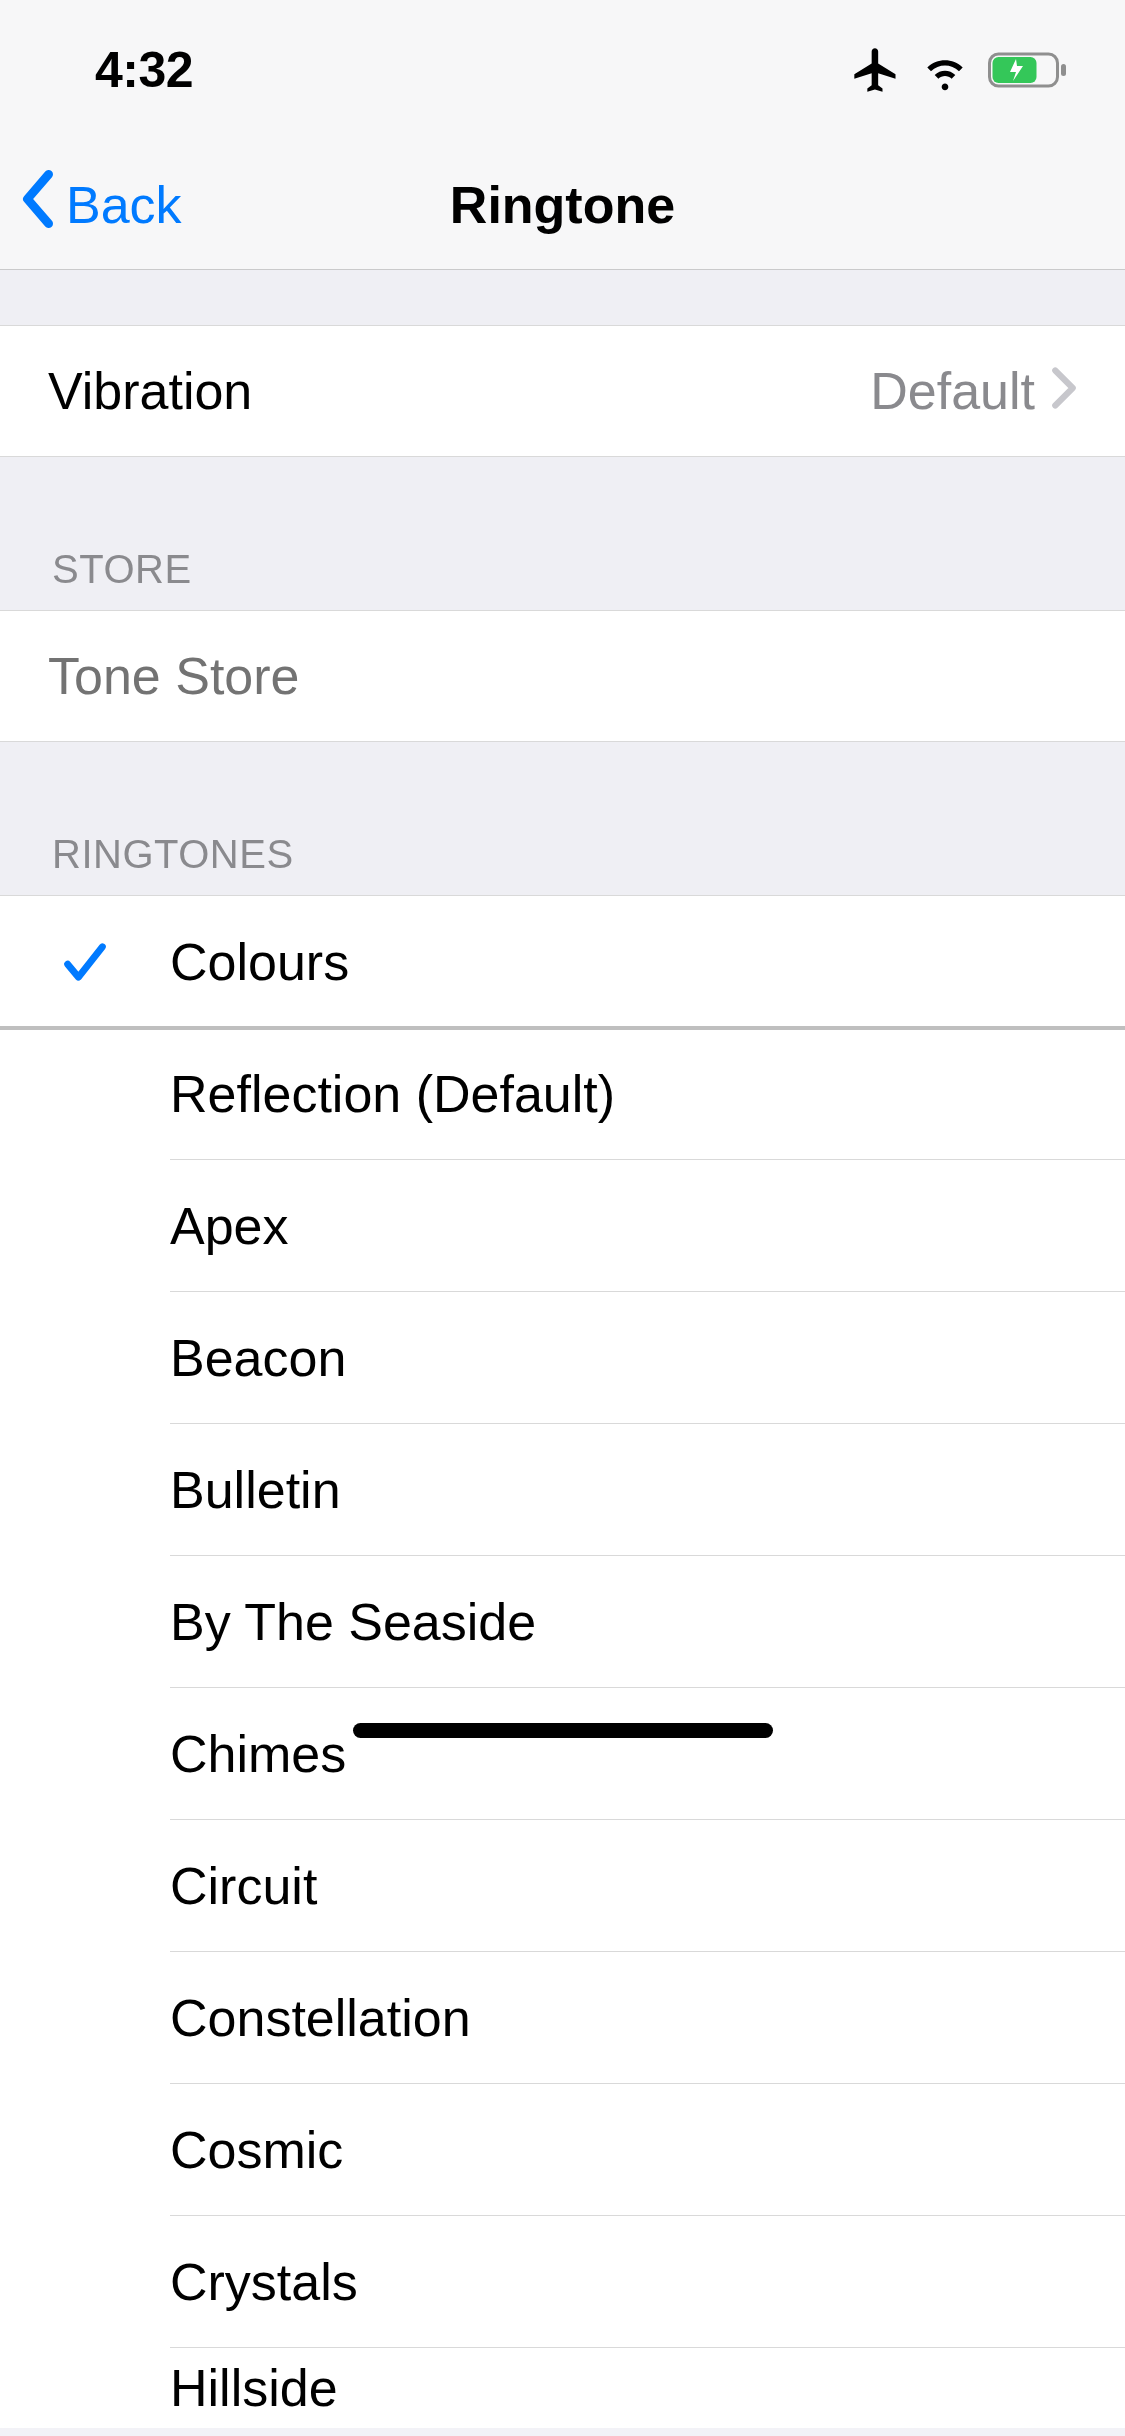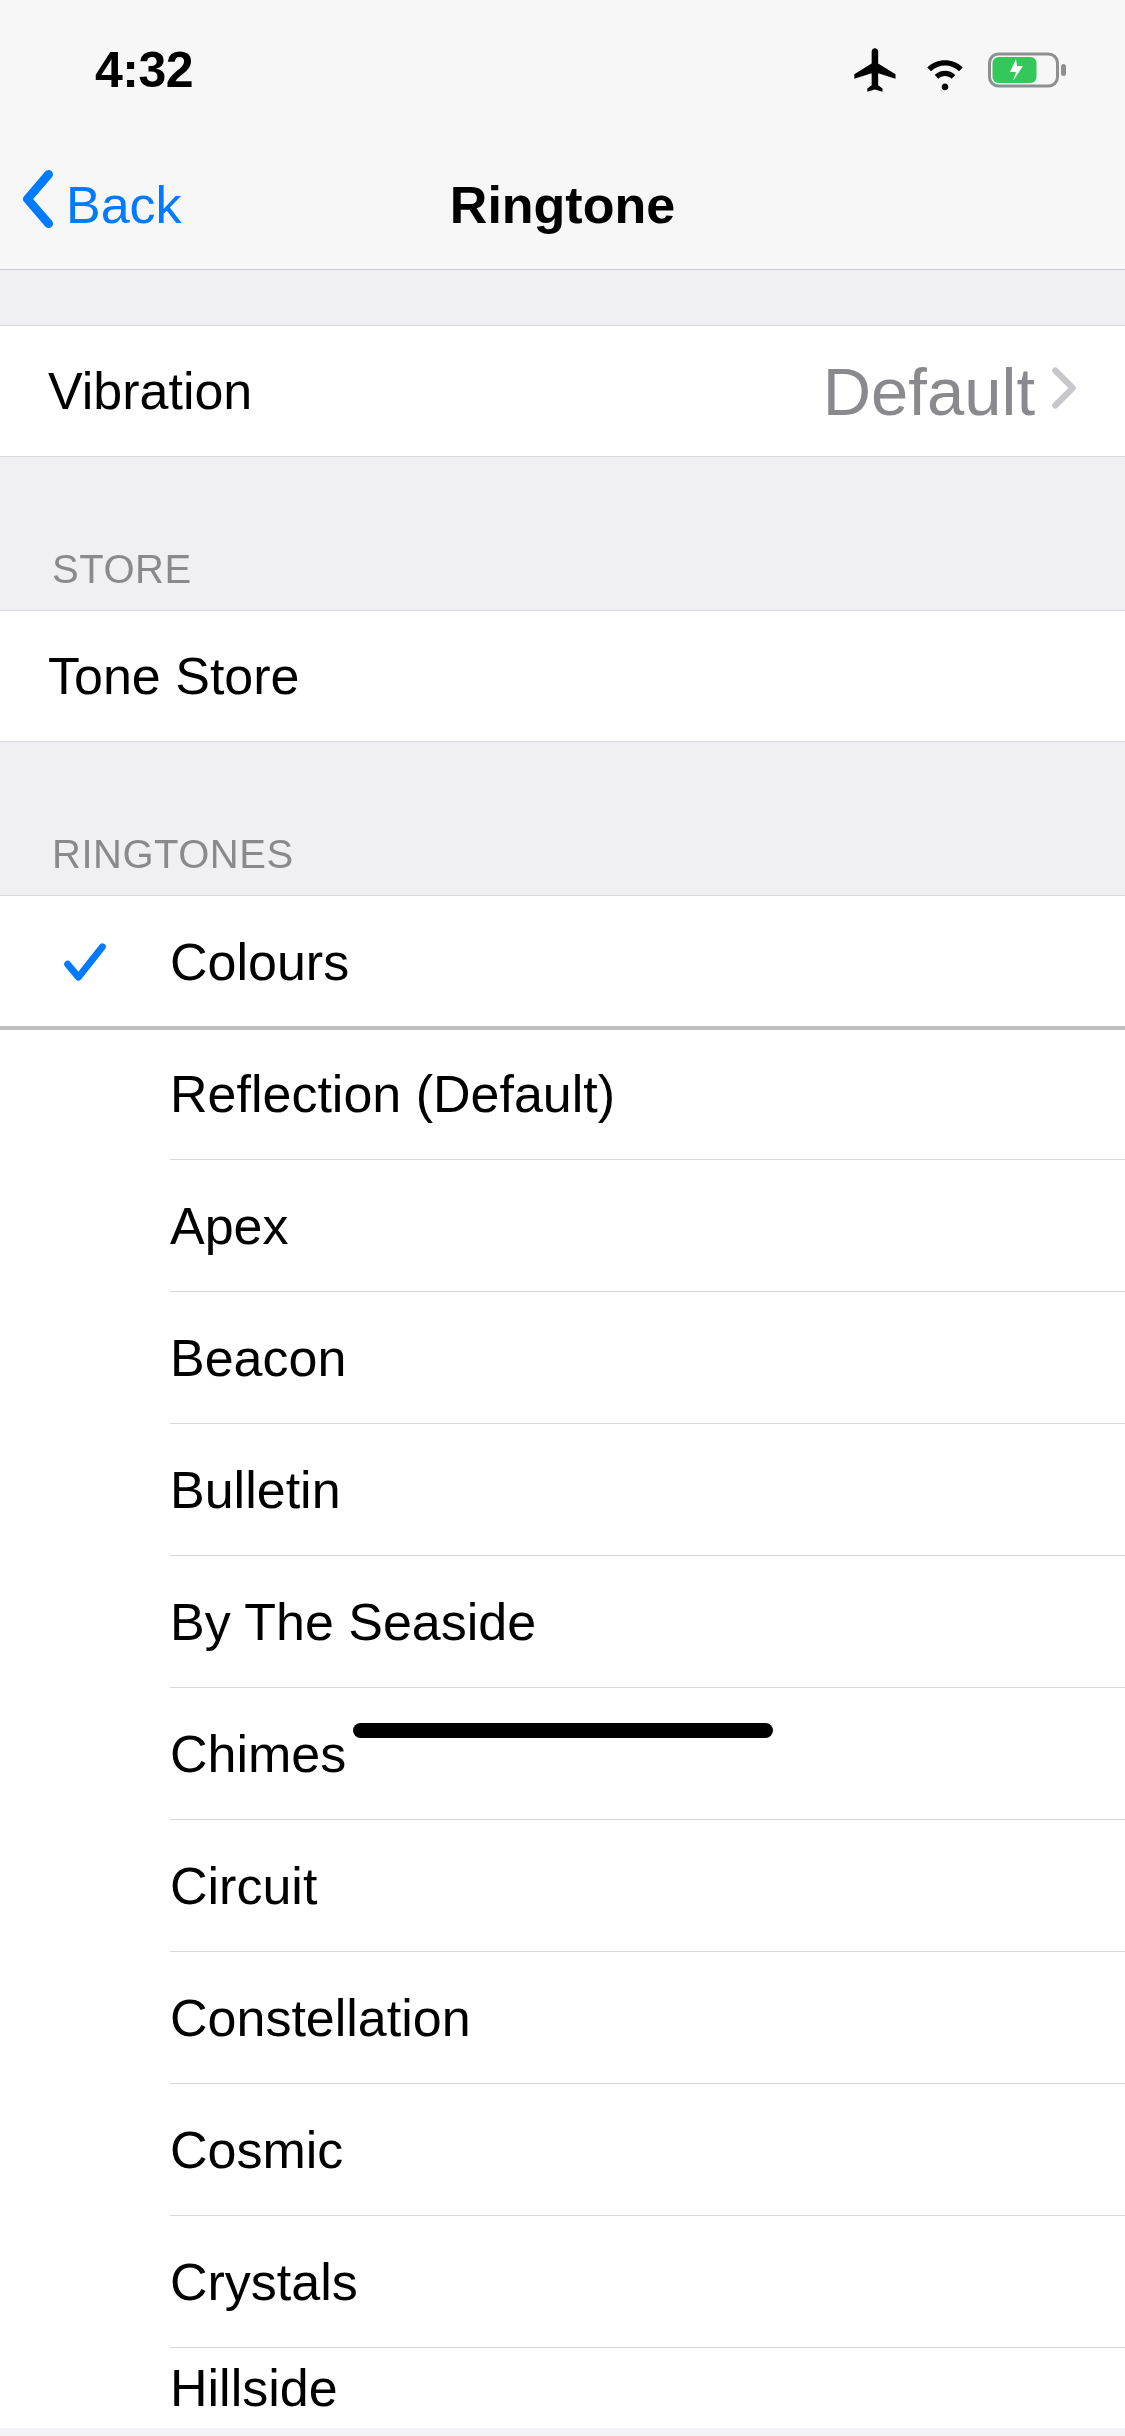--- a/index.html
+++ b/index.html
@@ -98,29 +98,29 @@
     font-size: 52px;
     border-top: 1px solid rgba(0,0,0,0.15);
     border-bottom: 1px solid rgba(0,0,0,0.15);
     position: relative;
   }
   .cell .label {
     flex: 1;
   }
   .cell .detail {
     color: #8a8a8e;
-    font-size: 67px;
+    font-size: 52px;
     margin-right: 16px;
     margin-left: 44px;
   }
   .cell .chevron {
     color: #c7c7cc;
   }
   .link-cell {
-    color: #000000;
+    color: #737373;
   }
 
   
   .ringtones-group {
     background: #ffffff;
     border-top: 1px solid rgba(0,0,0,0.15);
   }
   .ringtone-row {
     min-height: 132px;
     display: flex;

